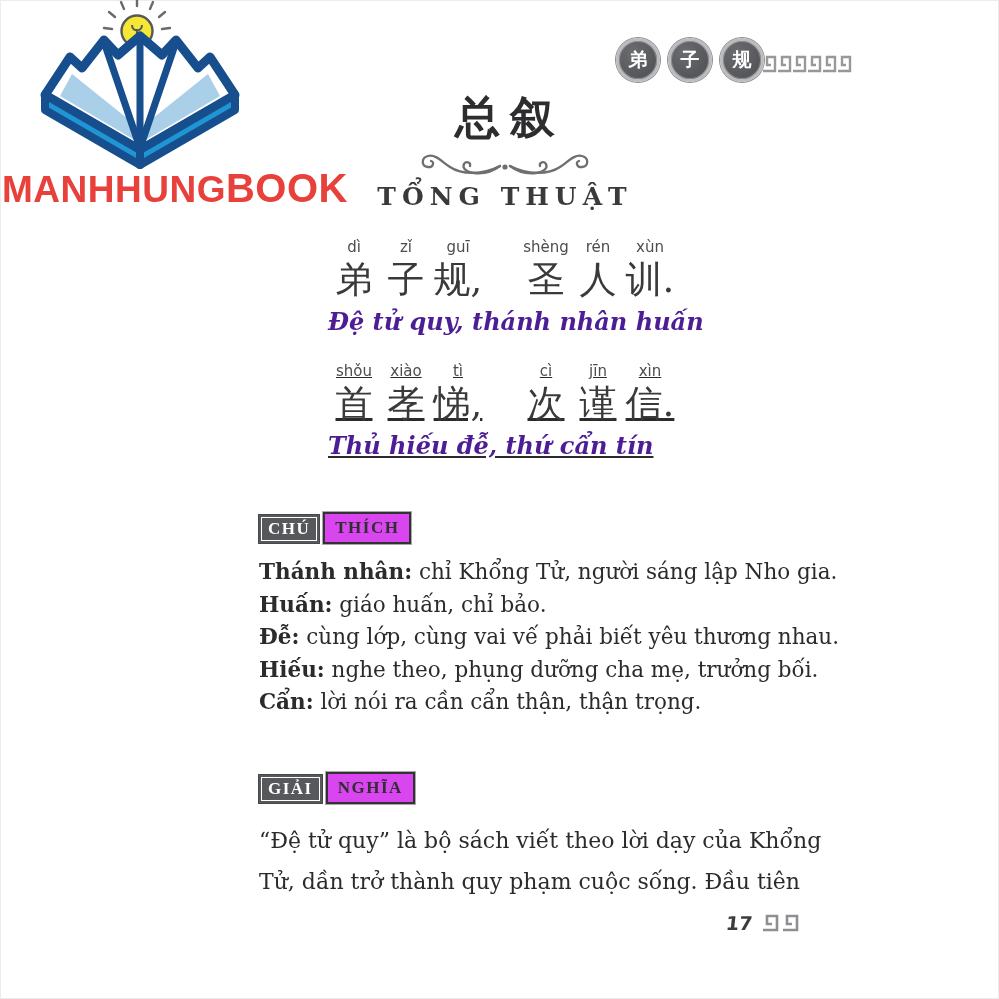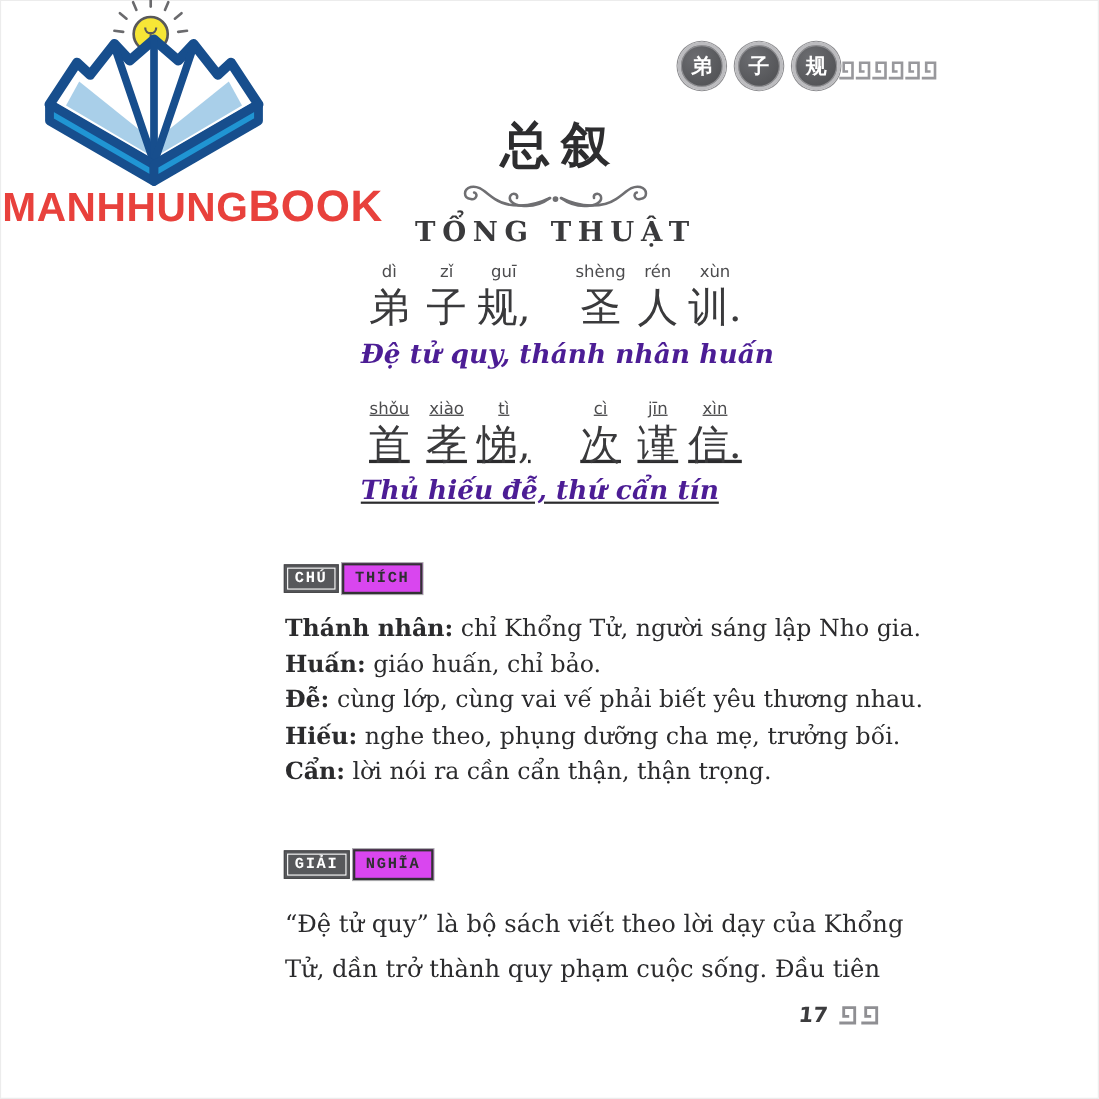--- a/index.html
+++ b/index.html
@@ -23,39 +23,39 @@
   .seal {
     width:38px; height:38px; border-radius:50%;
     background:radial-gradient(circle at 35% 30%, #6b6c70, #555659 70%);
     border:3px solid #bcbcbf; box-shadow:0 0 0 1px #8e8e91, inset 0 0 0 1px #8e8e91;
     color:#ffffff; display:flex; align-items:center; justify-content:center;
     font-size:19px; font-weight:700; font-family:"DejaVu Serif", serif;
   }
   .meander-band { position:absolute; left:762px; top:52px; }
 
   
-  .title-block { position:absolute; left:315px; top:108px; width:380px; text-align:center; }
+  .title-block { position:absolute; left:315px; top:94px; width:380px; text-align:center; }
   .cn-title { font-size:45px; line-height:48px; font-weight:700; letter-spacing:10px; color:#2d2d2f; text-indent:10px; }
   .flourish { margin-top:-4px; }
   .vn-title { margin-top:0px; font-size:25px; font-weight:700; letter-spacing:6px; color:#3a3a3c; }
 
   
   .verse { position:absolute; left:328px; }
   .verse-1 { top:238px; }
   .verse-2 { top:362px;text-decoration:underline; }
   .verse-grid { display:flex; align-items:flex-start; }
   .cell { width:52px; text-align:center; }
   .cell-gap { width:36px; }
   .pinyin { font-family:"DejaVu Sans", sans-serif; font-size:15px; line-height:18px; color:#4c4c4e; }
   .hanzi { font-size:37px; line-height:48px; color:#3a3a3c; font-family:"DejaVu Serif", serif; }
   .verse-vn { margin-top:3px; font-size:24px; font-weight:700; font-style:italic; color:#4c1d95; white-space:nowrap; }
 
   
-  .badge { position:absolute; display:flex; align-items:center;
-    font-family:Liberation Mono, monospace; font-weight:800; font-size:14px; letter-spacing:1.5px; }
+  .badge { position:absolute; display:flex; align-items:flex-end;
+    font-family:Liberation Serif, serif; font-weight:800; font-size:17px; letter-spacing:1.5px; }
   .badge-chu  { left:258px; top:512px; }
   .badge-giai { left:258px; top:772px; }
   .badge-dark {
     background:#57585b; color:#ffffff; padding:4px 9px; border:1px solid #47484a;
     outline:1px solid #ffffff; outline-offset:-4px; display:flex; align-items:center;
   }
   .badge-light {
     background:#d946ef; color:#2f2f31; margin-left:3px; padding:4px 10px;
     border:2px solid #323234; box-shadow:0 0 0 1px #a7a7aa; display:flex; align-items:center;
   }

